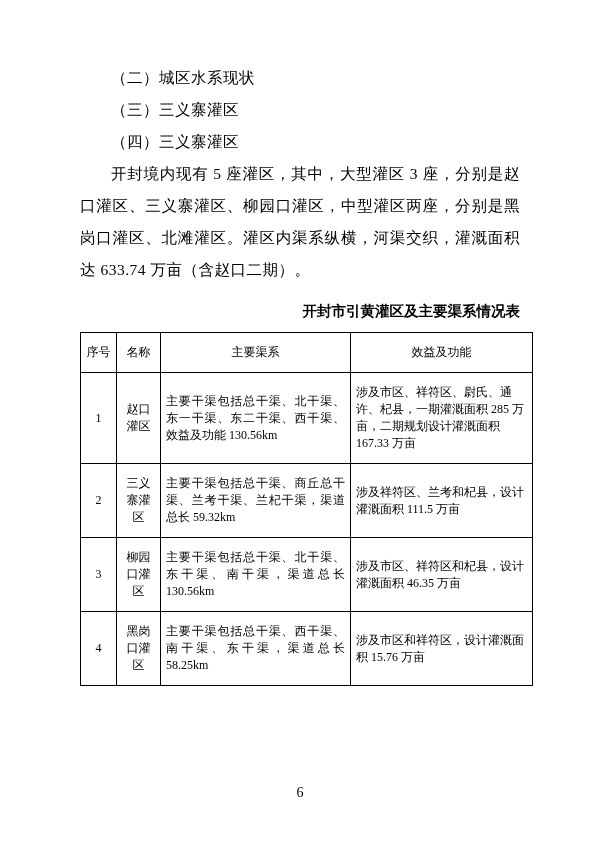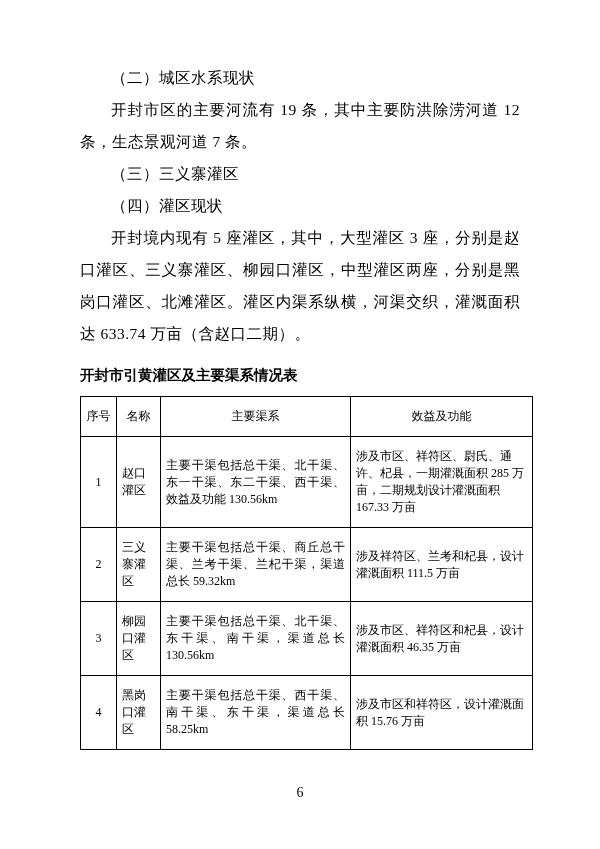--- a/index.html
+++ b/index.html
@@ -21,21 +21,21 @@
   .body-text .para {
     font-size: 15.5px;
     line-height: 32px;
     text-indent: 2em;
     text-align: justify;
     font-weight: normal;
     letter-spacing: 0.5px;
   }
   .table-title {
     margin-top: 12px;
-    text-align: left;
+    text-align: right;
     font-size: 14.5px;
     font-weight: bold;
     line-height: 26px;
     text-indent: 0;
   }
   table.irr-table {
     margin: 8px auto 0 auto;
     border-collapse: collapse;
     width: 452px;
     table-layout: fixed;
@@ -48,45 +48,44 @@
     padding: 11px 5px;
     line-height: 17px;
     font-weight: normal;
   }
   table.irr-table th { text-align: center; height: 30px; }
   col.c-seq  { width: 36px; }
   col.c-name { width: 44px; }
   col.c-chan { width: 190px; }
   col.c-ben  { width: 182px; }
   td.cell-seq  { text-align: center; }
-  td.cell-name { text-align: left; padding: 5px 4px; margin-left: 10px; }
+  td.cell-name { text-align: center; padding: 5px 4px; margin-left: 10px; }
   td.cell-chan { text-align: justify; }
   td.cell-ben  { text-align: left; }
   .page-number {
     position: absolute;
     bottom: 48px;
     left: 0;
     width: 100%;
     text-align: center;
     font-size: 14px;
   }
 </style>
 </head>
 <body>
 
 <div class="page">
   <div class="content">
 
     <div class="body-text">
       <p class="heading">（二）城区水系现状</p>
-      <p class="para">开封市区的主要河流有 19 条，其中主要防洪除涝河道 12 条，生态景观河道 7 条。</p>
 
       <p class="heading">（三）三义寨灌区</p>
 
-      <p class="heading">（四）灌区现状</p>
+      <p class="heading">（四）三义寨灌区</p>
       <p class="para">开封境内现有 5 座灌区，其中，大型灌区 3 座，分别是赵口灌区、三义寨灌区、柳园口灌区，中型灌区两座，分别是黑岗口灌区、北滩灌区。灌区内渠系纵横，河渠交织，灌溉面积达 633.74 万亩（含赵口二期）。</p>
     </div>
 
     <p class="table-title">开封市引黄灌区及主要渠系情况表</p>
 
     <table class="irr-table">
       <colgroup>
         <col class="c-seq">
           <col class="c-name">
           <col class="c-chan">

